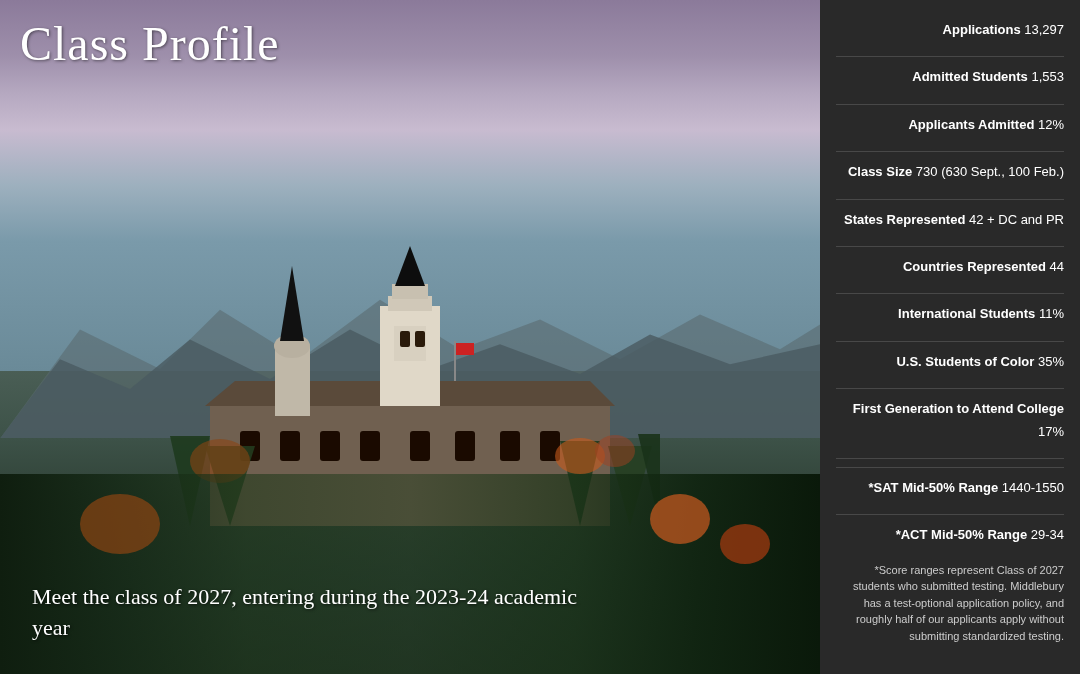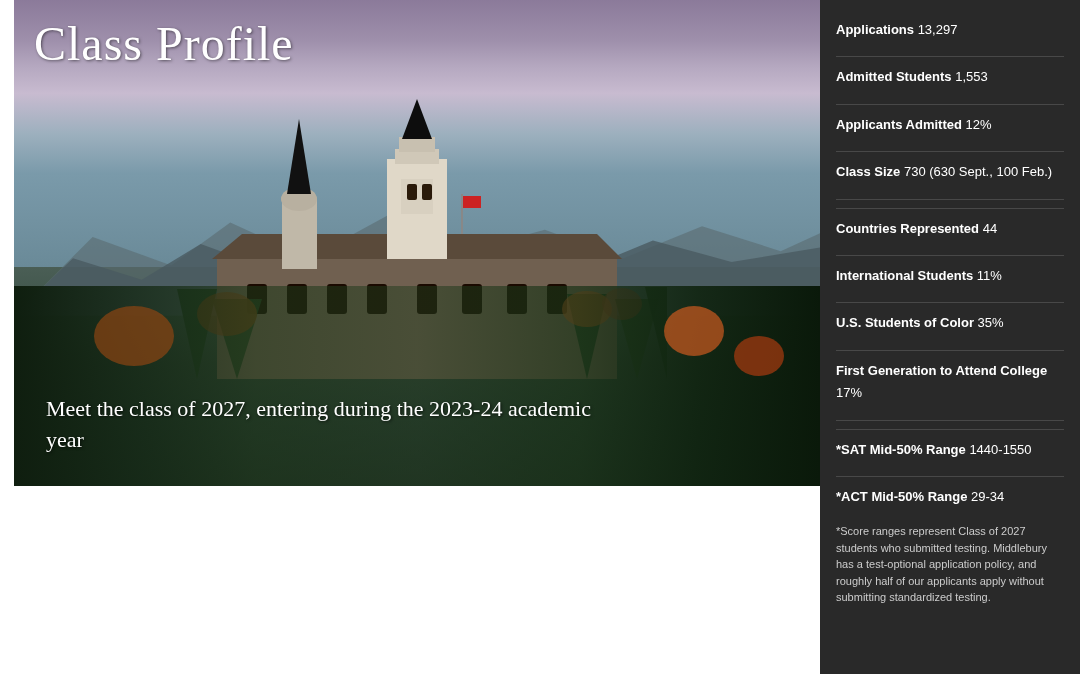--- a/index.html
+++ b/index.html
@@ -9,36 +9,35 @@
       height: 674px;
       display: flex;
       font-family: Georgia, 'Times New Roman', serif;
       overflow: hidden;
     }
 
     
     .left-panel {
       position: relative;
       width: 820px;
-      height: 486px;
+      height: 674px;
       background: linear-gradient(
         180deg,
         #6b7a8d 0%,
         #8a9bb0 15%,
         #b0bec5 28%,
         #9aafb8 35%,
         #7a9098 45%,
         #4a5e55 55%,
         #3d5248 65%,
         #2e4035 75%,
         #253830 85%,
         #1e2e26 100%
       );
       overflow: hidden;
-      margin-left: 14px;
     }
 
     
     .sky-layer {
       position: absolute;
       top: 0; left: 0;
       width: 100%; height: 55%;
       background: linear-gradient(
         180deg,
         #8b7a9a 0%,
@@ -108,20 +107,21 @@
 
     
     .right-panel {
       width: 260px;
       height: 674px;
       background: rgba(30, 30, 30, 0.95);
       color: white;
       padding: 18px 16px;
       overflow-y: auto;
       flex-shrink: 0;
+      text-align: right;
     }
 
     .stat-item {
       margin-bottom: 16px;
       line-height: 1.4;
     }
 
     .stat-label {
       font-weight: bold;
       font-size: 13px;
@@ -222,20 +222,21 @@
 
   <div id="stats-container">
       <div class="stat-item"><span class="stat-label">Applications </span><span class="stat-value">13,297</span></div>
       <div class="divider"></div>
       <div class="stat-item"><span class="stat-label">Admitted Students </span><span class="stat-value">1,553</span></div>
       <div class="divider"></div>
       <div class="stat-item"><span class="stat-label">Applicants Admitted </span><span class="stat-value">12%</span></div>
       <div class="divider"></div>
       <div class="stat-item"><span class="stat-label">Class Size </span><span class="stat-value">730 (630 Sept., 100 Feb.)</span></div>
       <div class="divider"></div>
+      <div class="stat-item"><span class="stat-label">States Represented </span><span class="stat-value">42 + DC and PR</span></div>
       <div class="divider"></div>
       <div class="stat-item"><span class="stat-label">Countries Represented </span><span class="stat-value">44</span></div>
       <div class="divider"></div>
       <div class="stat-item"><span class="stat-label">International Students </span><span class="stat-value">11%</span></div>
       <div class="divider"></div>
       <div class="stat-item"><span class="stat-label">U.S. Students of Color </span><span class="stat-value">35%</span></div>
       <div class="divider"></div>
       <div class="stat-item"><span class="stat-label">First Generation to Attend College </span><span class="stat-value">17%</span></div>
       <div class="divider"></div>
       <div class="divider"></div>

